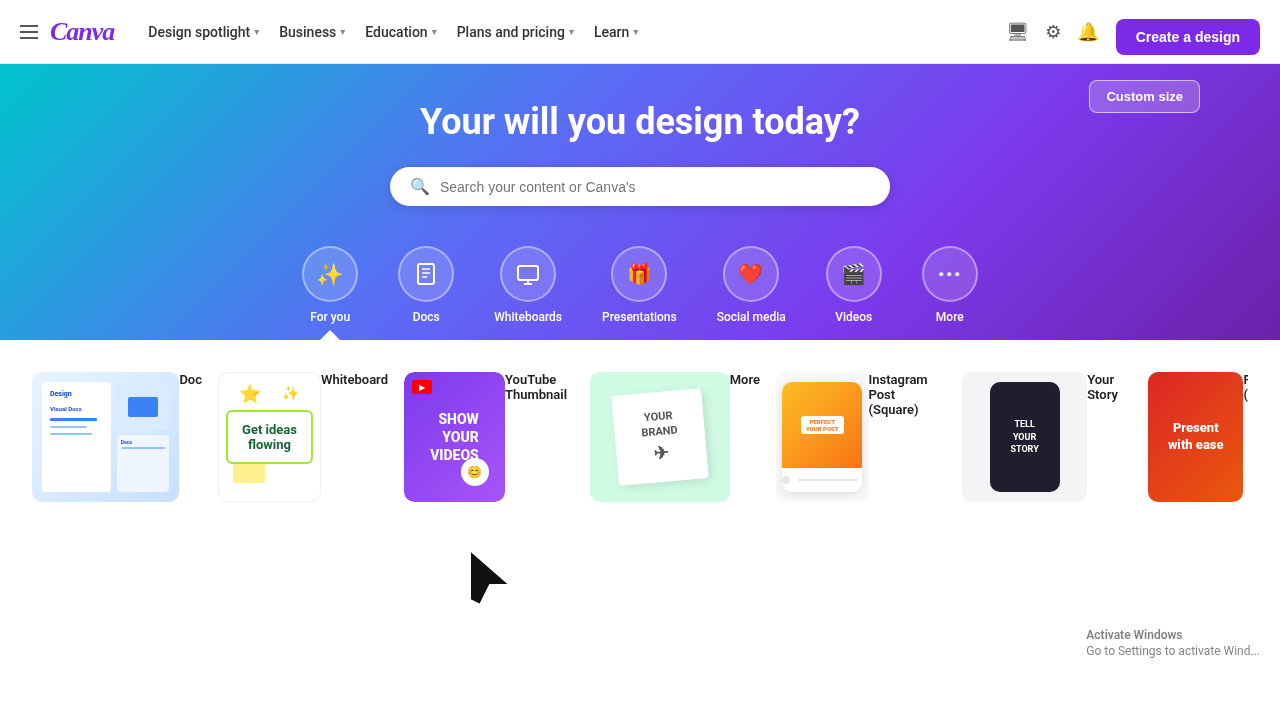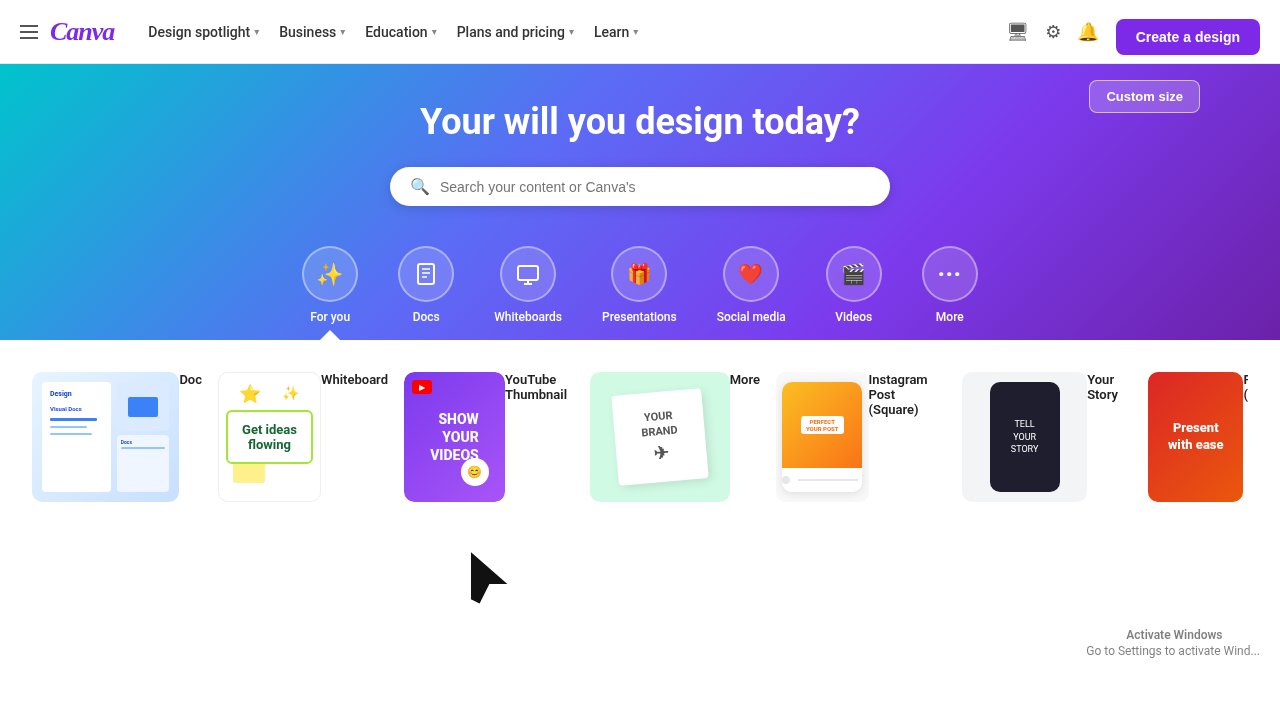--- a/index.html
+++ b/index.html
@@ -151,21 +151,21 @@
 
     .logo-inner { width: 100%; height: 100%; display: flex; align-items: center; justify-content: center; background: #d1fae5; }
     .logo-card { background: #fff; width: 90px; height: 90px; border-radius: 4px;
       display: flex; align-items: center; justify-content: center;
       box-shadow: 3px 3px 10px rgba(0,0,0,0.1); transform: rotate(-5deg); }
     .logo-text { font-size: 11px; font-weight: 700; color: #555; text-align: center; line-height: 1.4; }
     .logo-plane { font-size: 18px; }
 
     .story-inner { width: 100%; height: 100%; display: flex; align-items: center; justify-content: center; background: #f3f4f6; }
     .story-phone { background: #1e1e2e; width: 70px; height: 110px; border-radius: 10px; display: flex; align-items: center; justify-content: center; }
-    .story-txt { color: #fff; font-size: 9px; font-weight: 400; text-align: center; line-height: 1.4; }
+    .story-txt { color: #fff; font-size: 9px; font-weight: 700; text-align: center; line-height: 1.4; }
 
     .pres-inner { width: 100%; height: 100%; background: linear-gradient(135deg, #dc2626, #ea580c); border-radius: 10px; display: flex; align-items: center; justify-content: center; }
     .pres-txt { color: #fff; font-size: 13px; font-weight: 800; text-align: center; line-height: 1.3; }
 
     
     .hero-wrapper { overflow: hidden; position: relative; }
   </style>
 </head>
 <body>
 
@@ -372,15 +372,15 @@
 
 </div>
 
 <div class="arrow-cursor" style="position:fixed;bottom:100px;left:540px;pointer-events:none;z-index:999;">
   <svg width="70" height="70" viewBox="0 0 70 70">
     <polygon points="10,60 10,10 50,45 30,45 20,65" fill="#111" stroke="#fff" stroke-width="2"></polygon>
   </svg>
 </div>
 
 <div class="watermark">
-  <p style="font-weight:600;margin-left:40px;">Activate Windows</p>
+  <p style="font-weight:600;">Activate Windows</p>
   <p>Go to Settings to activate Wind...</p>
 </div>
 
 </body></html>

